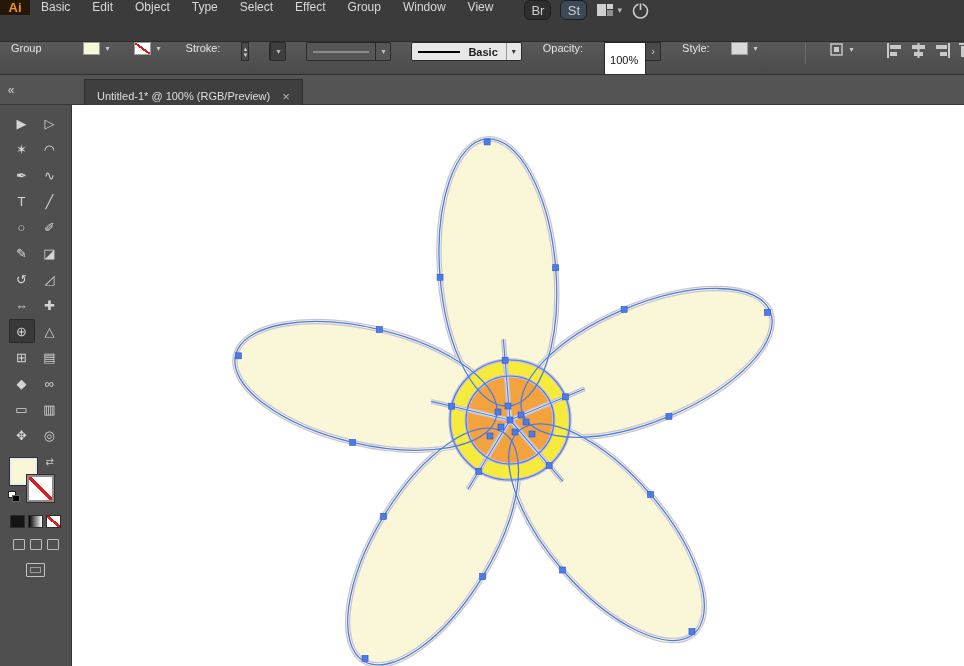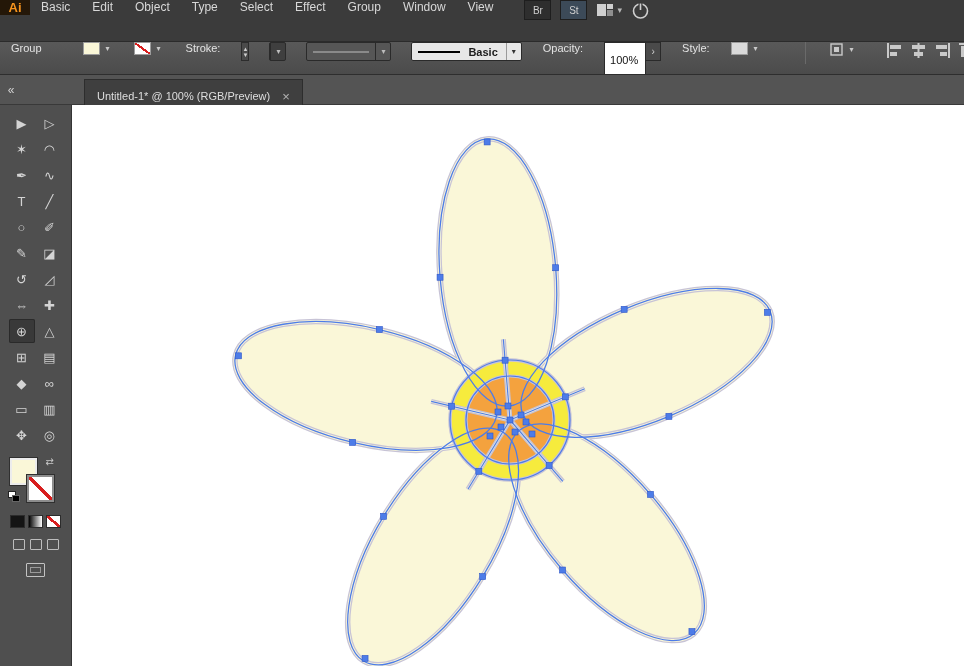--- a/index.html
+++ b/index.html
@@ -6,22 +6,22 @@
   html,body{width:964px;height:666px;overflow:hidden;background:#3c3c3c;
     font-family:"Liberation Sans",sans-serif;-webkit-font-smoothing:antialiased;}
 
   
   .menubar{height:42px;background:#3b3b3b;border-bottom:1px solid #2b2b2b;
     display:flex;align-items:flex-start;color:#d8d8d8;font-size:12px;}
   .app-logo{width:30px;display:flex;align-items:center;justify-content:center;
     background:#241708;color:var(--logo-orange,#f7941e);font-weight:bold;font-size:13px;}
   .menu-item{display:flex;align-items:center;padding:0 11px;cursor:default;}
   .mb-right{display:flex;align-items:center;margin-left:20px;gap:9px;}
-  .mini-btn{width:27px;height:20px;background:#2e2e2e;border:1px solid #1e1e1e;border-radius:0;
-    display:flex;align-items:center;justify-content:center;font-size:10px;color:#cfcfcf;}
+  .mini-btn{width:27px;height:20px;background:#2e2e2e;border:1px solid #1e1e1e;border-radius:6px;
+    display:flex;align-items:center;justify-content:center;font-size:13px;color:#cfcfcf;}
   .mini-btn.st{background:#3c4a58;}
   .ws{display:flex;align-items:center;gap:3px;}
   .chev{font-size:9px;color:#b8b8b8;}
 
   
   .controlbar{height:33px;background:linear-gradient(#595959,#4b4b4b);border-bottom:1px solid #2e2e2e;
     display:flex;align-items:flex-start;padding:0 10px;gap:20px;color:#e3e3e3;font-size:11px;
     white-space:nowrap;overflow:hidden;}
   .cb-label{margin:0 1px;}
   .swatch{width:17px;height:13px;border:1px solid #9c9c9c;background:var(--petal-fill,#faf7d8);}

